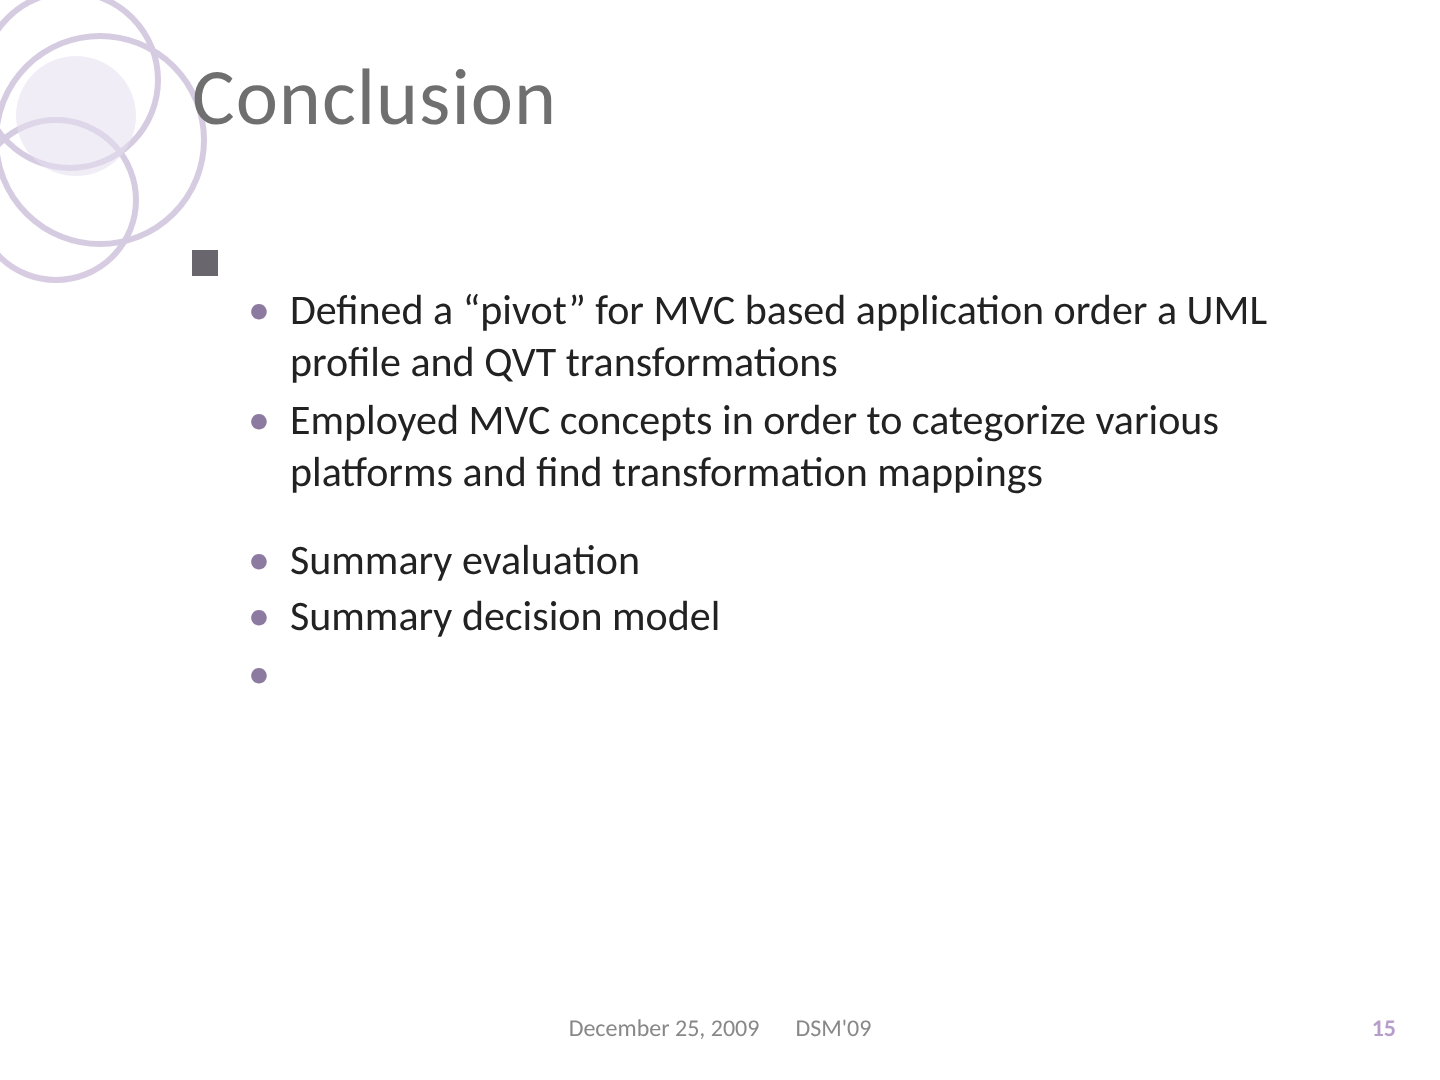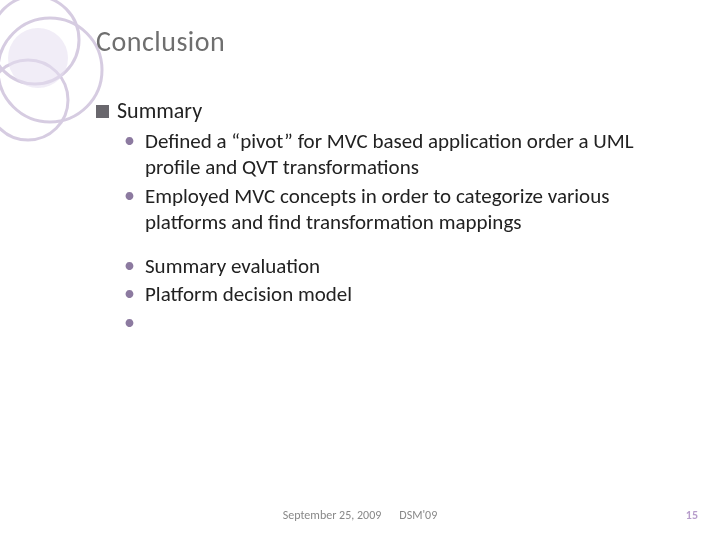--- a/index.html
+++ b/index.html
@@ -15,25 +15,25 @@
     top: -20px;
     pointer-events: none;
   }
   .deco svg { display: block; }
   .slide {
     position: absolute;
     left: 0; top: 0; right: 0; bottom: 0;
     padding: 24px 40px 0 96px;
   }
   .title {
-    font-size: 28px;
+    font-size: 40px;
     color: #6f6f6f;
     font-weight: 400;
     letter-spacing: 0.5px;
-    margin-bottom: 38px;
+    margin-bottom: 50px;
   }
   .section-head {
     display: flex;
     align-items: center;
     gap: 8px;
     font-size: 22px;
     color: #222;
     margin-bottom: 4px;
   }
   .square-bullet {
@@ -96,45 +96,44 @@
       <circle cx="48" cy="78" r="30"></circle>
     </g>
   </svg>
 </div>
 
 <div class="slide">
   <h1 class="title">Conclusion</h1>
 
   <div class="section-head">
     <span class="square-bullet"></span>
-    <span>Summary</span>
   </div>
   <div class="sublist">
     <div class="sub-item">
       <span class="dot">•</span>
       <span>Defined a “pivot” for MVC based application order a UML profile and QVT transformations</span>
     </div>
     <div class="sub-item">
       <span class="dot">•</span>
       <span>Employed MVC concepts in order to categorize various platforms and find transformation mappings</span>
     </div>
   </div>
 
   <div class="sublist">
     <div class="sub-item">
       <span class="dot">•</span>
       <span>Summary evaluation</span>
     </div>
     <div class="sub-item">
       <span class="dot">•</span>
-      <span>Platform decision model</span>
+      <span>Summary decision model</span>
     </div>
     <div class="sub-item">
       <span class="dot">•</span>
     </div>
   </div>
 </div>
 
 <div class="footer">
-  <span>September 25, 2009</span>
+  <span>December 25, 2009</span>
   <span>DSM'09</span>
 </div>
 <div class="page-num">15</div>
 
 </body></html>

